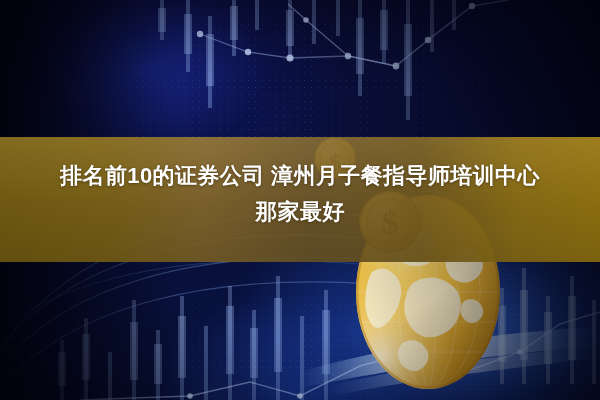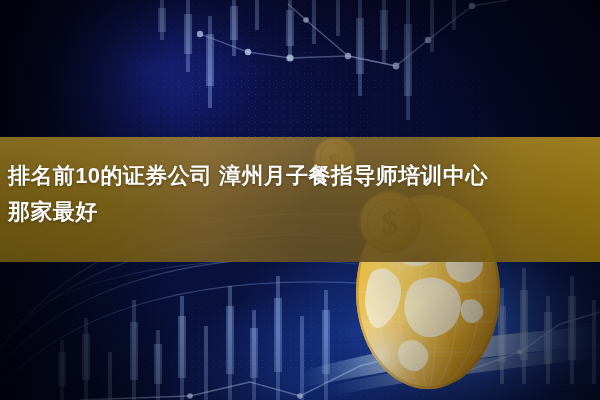--- a/index.html
+++ b/index.html
@@ -86,20 +86,21 @@
     top: 137px;
     height: 125px;
     background: linear-gradient(180deg, rgba(255,225,150,0.10) 0%, rgba(0,0,0,0.06) 55%, rgba(0,0,0,0.16) 100%);
   }
 
   
   .headline {
     position: absolute;
     left: 0; right: 0;
     top: 158px;
+    text-align: center;
     color: #ffffff;
     font-weight: 700;
     font-size: 22px;
     line-height: 36px;
     letter-spacing: 0.4px;
     text-shadow: 0 1px 3px rgba(60,40,0,0.55), 0 0 1px rgba(0,0,0,0.4);
     white-space: pre-line;
     padding: 0 8px;
   }
 </style>

